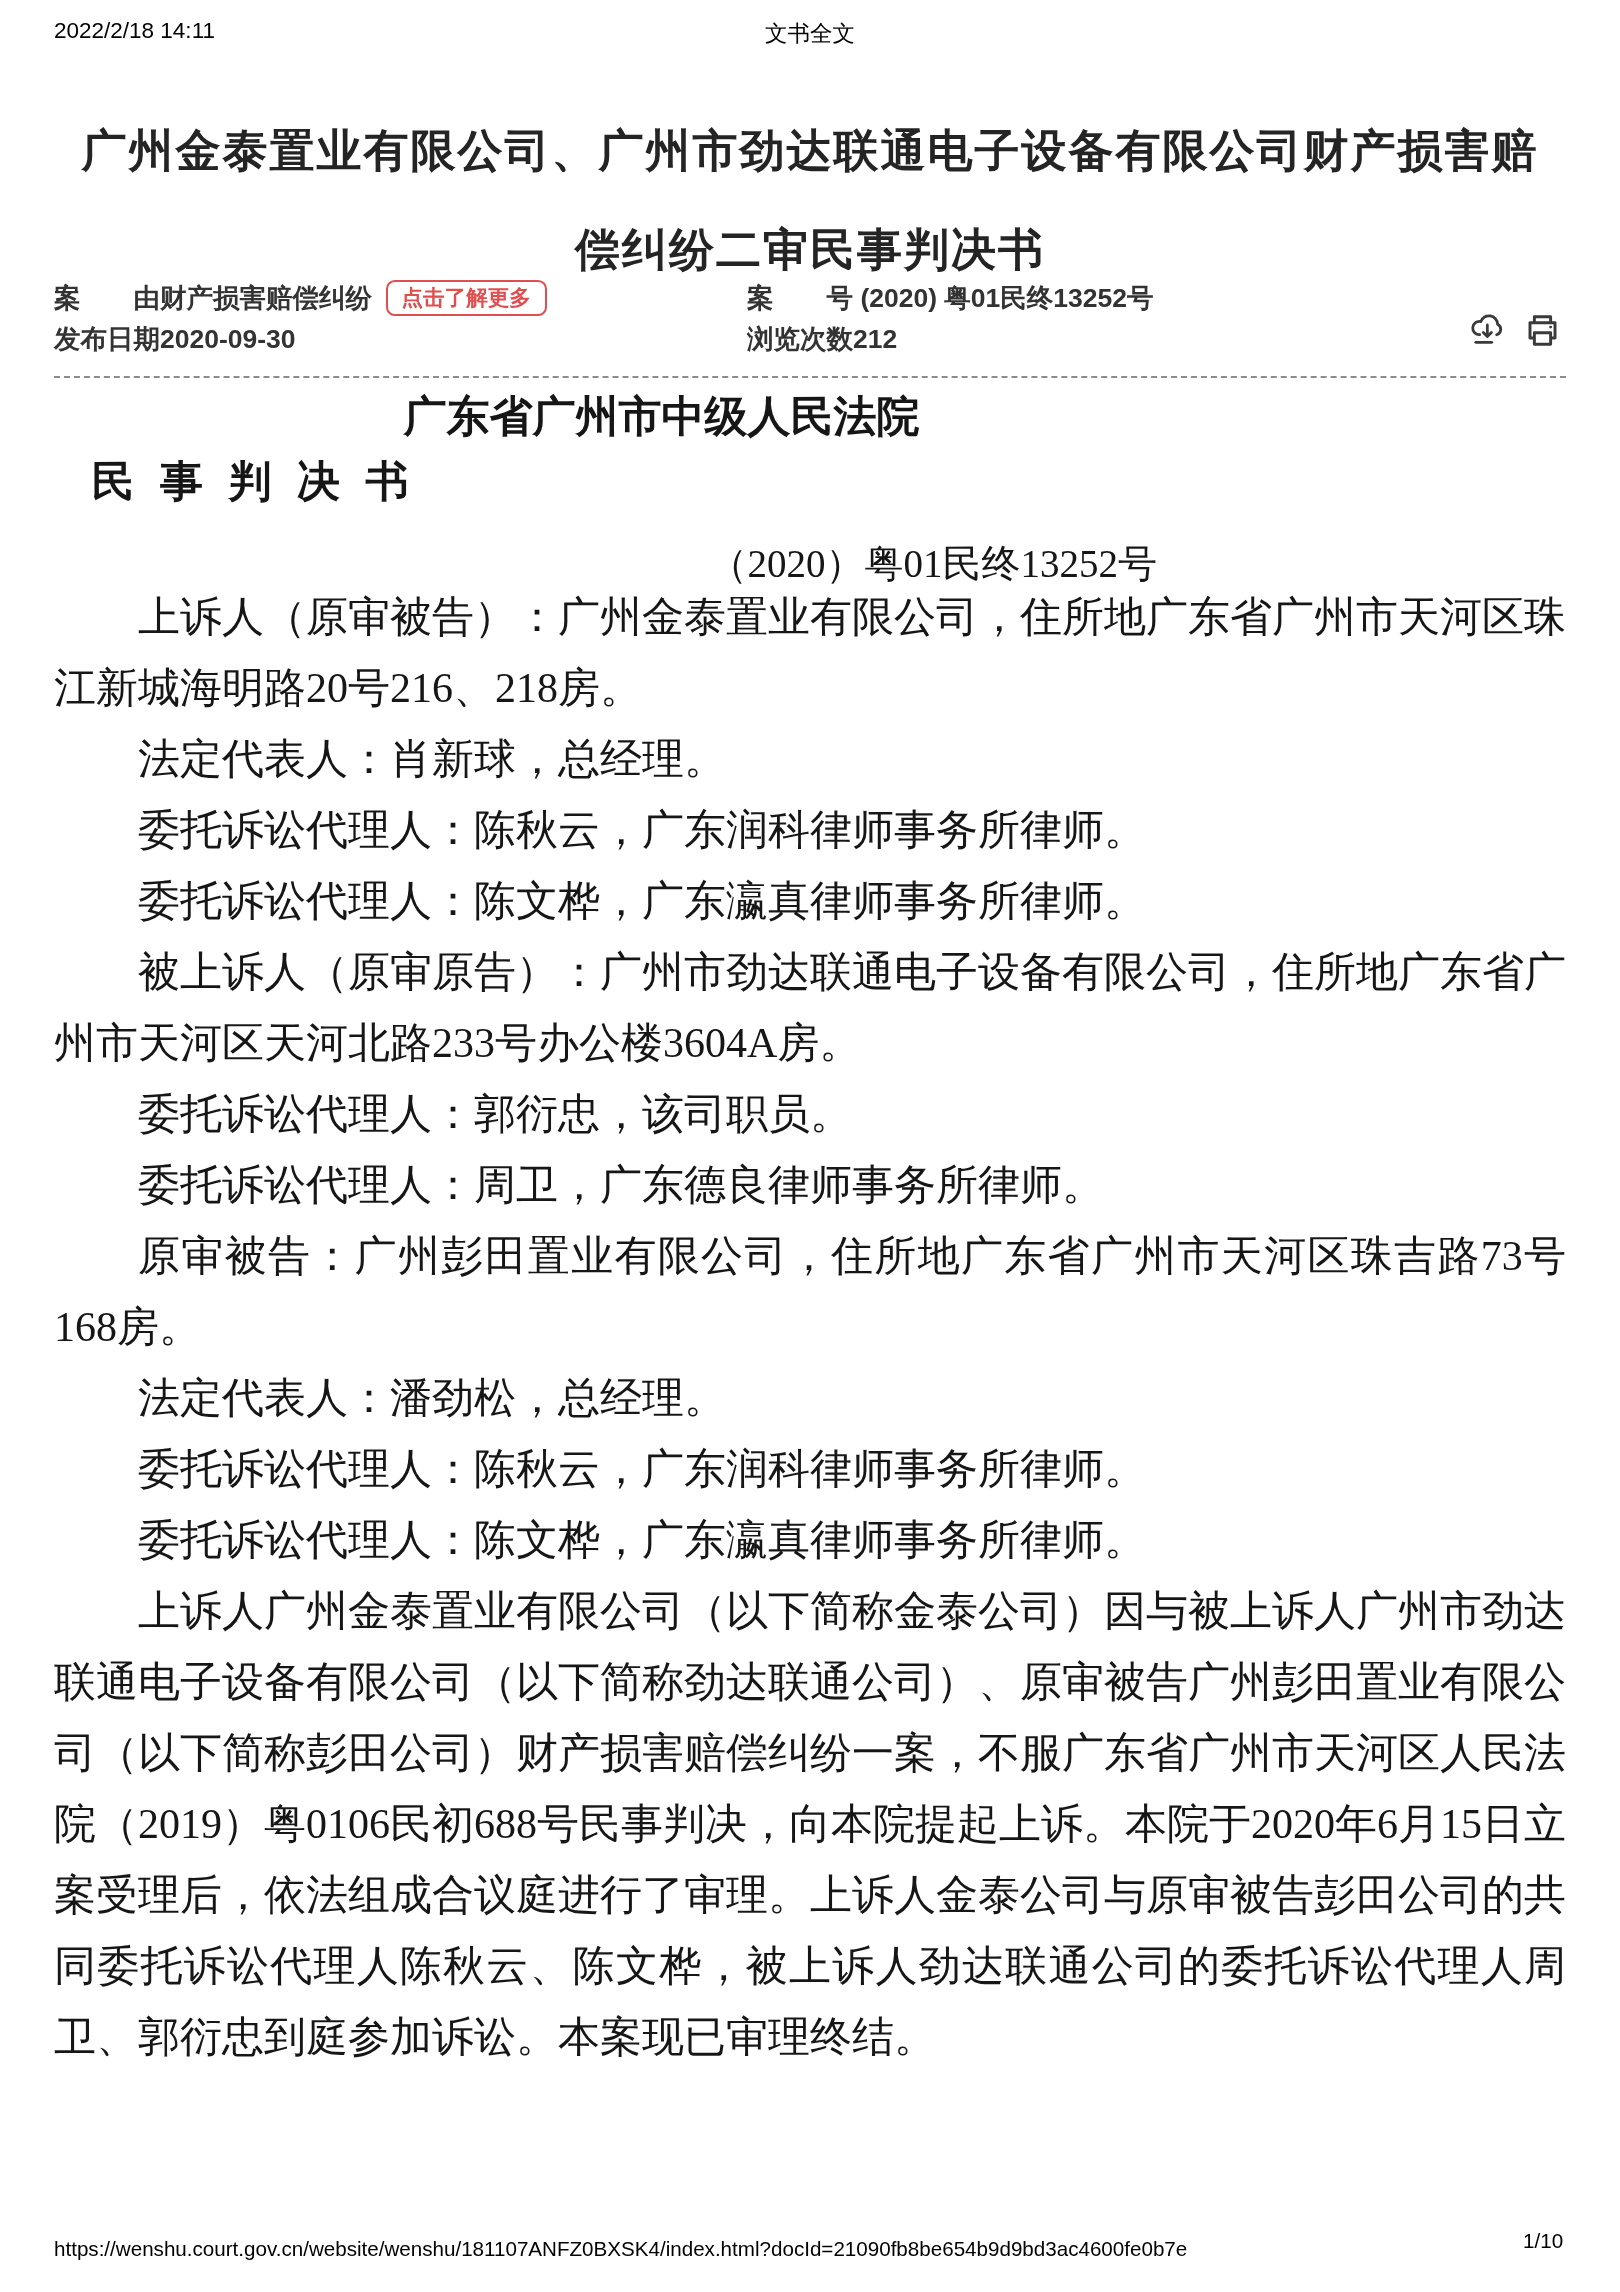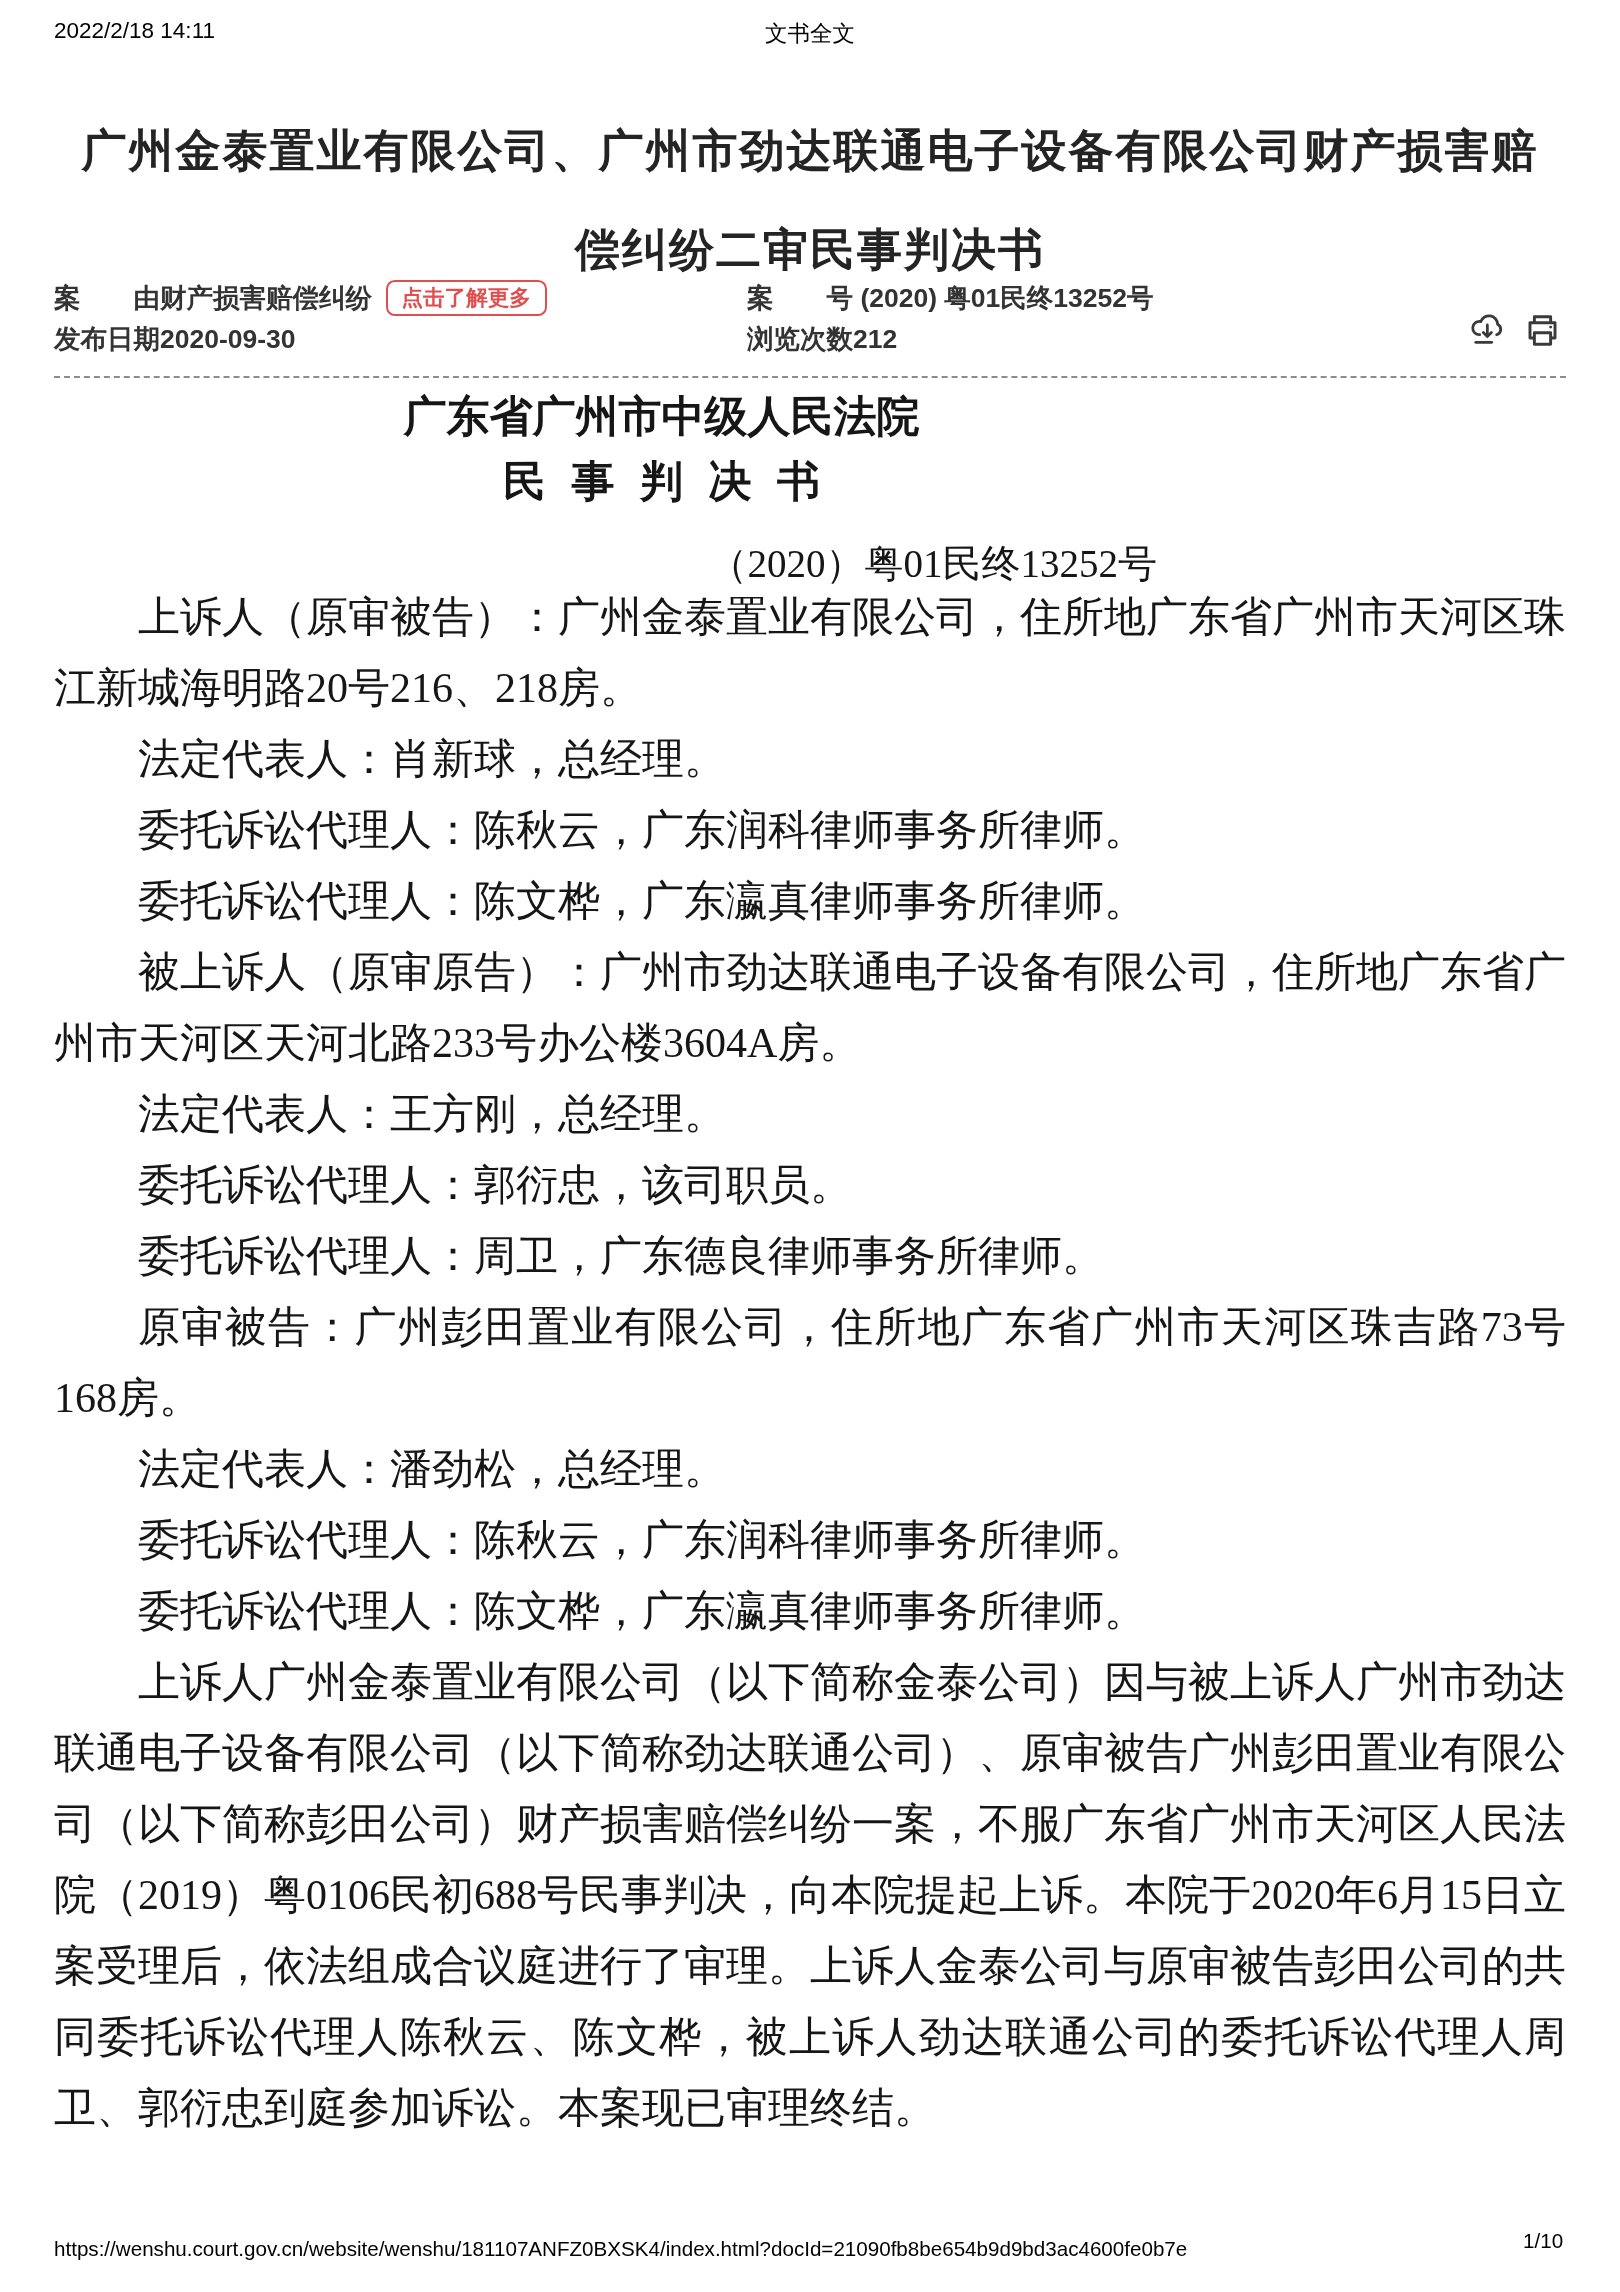--- a/index.html
+++ b/index.html
@@ -47,22 +47,22 @@
   
   .separator { position: absolute; top: 376px; left: 54px; right: 54px; border-top: 2px dashed #8c8c8c; }
 
   
   .serif { font-family: "Liberation Serif", "DejaVu Serif", serif; }
   .court-name {
     position: absolute; top: 388px; left: 54px; width: 1215px;
     text-align: center; font-weight: 700; font-size: 43px; color: #161616;
   }
   .doc-type {
-    position: absolute; top: 453px; left: 54px; width: 1215px;
-    text-align: center; font-weight: 700; font-size: 43px; color: #161616;
+    position: absolute; top: 453px; left: 66px; width: 1215px;
+    text-align: left; font-weight: 700; font-size: 43px; color: #161616;
     letter-spacing: 25.5px; text-indent: 25.5px;
   }
   .case-no-line {
     position: absolute; top: 537px; left: 54px; width: 1103px;
     text-align: right; font-size: 39px; color: #161616;
   }
   .judgment-body {
     position: absolute; top: 582px; left: 54px; right: 54px;
     font-size: 42px; line-height: 71px; color: #161616;
     text-align: justify;
@@ -129,21 +129,20 @@
 <div class="court-name serif">广东省广州市中级人民法院</div>
 <div class="doc-type serif">民事判决书</div>
 <div class="case-no-line serif">（2020）粤01民终13252号</div>
 
 <div class="judgment-body serif">
   <p>上诉人（原审被告）：广州金泰置业有限公司，住所地广东省广州市天河区珠江新城海明路20号216、218房。</p>
   <p>法定代表人：肖新球，总经理。</p>
   <p>委托诉讼代理人：陈秋云，广东润科律师事务所律师。</p>
   <p>委托诉讼代理人：陈文桦，广东瀛真律师事务所律师。</p>
   <p>被上诉人（原审原告）：广州市劲达联通电子设备有限公司，住所地广东省广州市天河区天河北路233号办公楼3604A房。</p>
-  <p>法定代表人：王方刚，总经理。</p>
   <p>委托诉讼代理人：郭衍忠，该司职员。</p>
   <p>委托诉讼代理人：周卫，广东德良律师事务所律师。</p>
   <p>原审被告：广州彭田置业有限公司，住所地广东省广州市天河区珠吉路73号168房。</p>
   <p>法定代表人：潘劲松，总经理。</p>
   <p>委托诉讼代理人：陈秋云，广东润科律师事务所律师。</p>
   <p>委托诉讼代理人：陈文桦，广东瀛真律师事务所律师。</p>
   <p>上诉人广州金泰置业有限公司（以下简称金泰公司）因与被上诉人广州市劲达联通电子设备有限公司（以下简称劲达联通公司）、原审被告广州彭田置业有限公司（以下简称彭田公司）财产损害赔偿纠纷一案，不服广东省广州市天河区人民法院（2019）粤0106民初688号民事判决，向本院提起上诉。本院于2020年6月15日立案受理后，依法组成合议庭进行了审理。上诉人金泰公司与原审被告彭田公司的共同委托诉讼代理人陈秋云、陈文桦，被上诉人劲达联通公司的委托诉讼代理人周卫、郭衍忠到庭参加诉讼。本案现已审理终结。</p>
 </div>
 
 <div class="print-footer">

